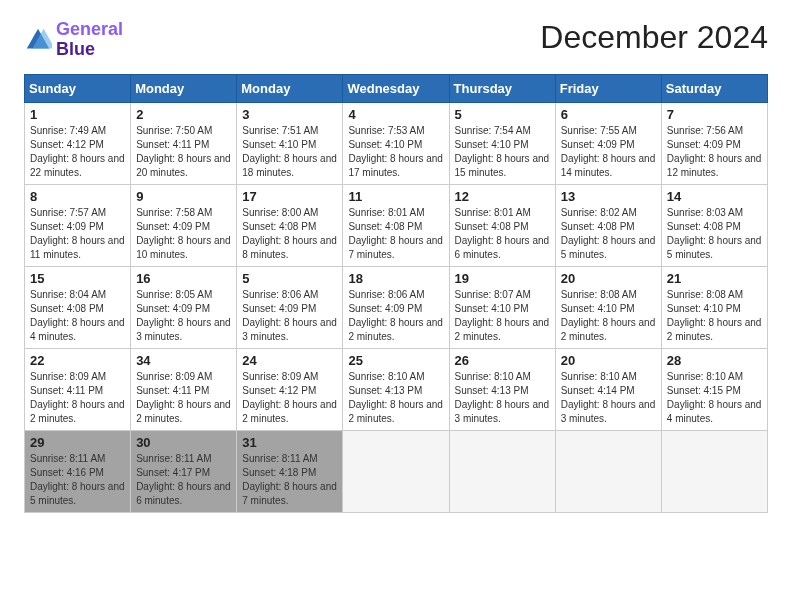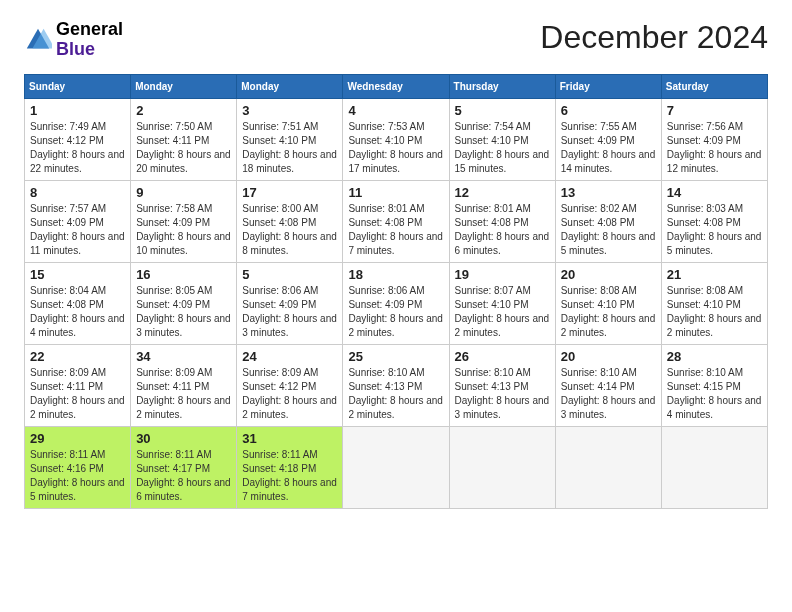--- a/index.html
+++ b/index.html
@@ -19,21 +19,21 @@
     .logo {
       display: flex;
       align-items: center;
       gap: 4px;
     }
     .logo-text {
       font-size: 18px;
       font-weight: bold;
       line-height: 1.1;
     }
-    .logo-text .general { color: #000000; }
+    .logo-text .general { color: #8b5cf6; }
     .logo-text .blue { color: #4c1d95; }
     .logo-icon {
       width: 28px;
       height: 28px;
     }
     .title-block {
       text-align: left;
     }
     .month-year {
       font-size: 32px;
@@ -49,33 +49,33 @@
     .calendar {
       width: 100%;
       border-collapse: collapse;
       font-size: 10.5px;
     }
     .calendar thead tr th {
       background: #2a6db5;
       color: #fff;
       padding: 6px 4px;
       text-align: left;
-      font-size: 10px;
+      font-size: 13px;
       font-weight: bold;
       border: 1px solid #1a5a9a;
     }
     .calendar tbody tr td {
       border: 1px solid #ccc;
       padding: 4px 5px;
       vertical-align: top;
       background: #fff;
       width: calc(100% / 7);
     }
     .calendar tbody tr:last-child td {
-      background: #bef264;
+      background: #a3a3a3;
     }
     .day-number {
       font-size: 13px;
       font-weight: bold;
       color: #222;
       display: block;
       margin-bottom: 2px;
     }
     .day-info {
       color: #333;

